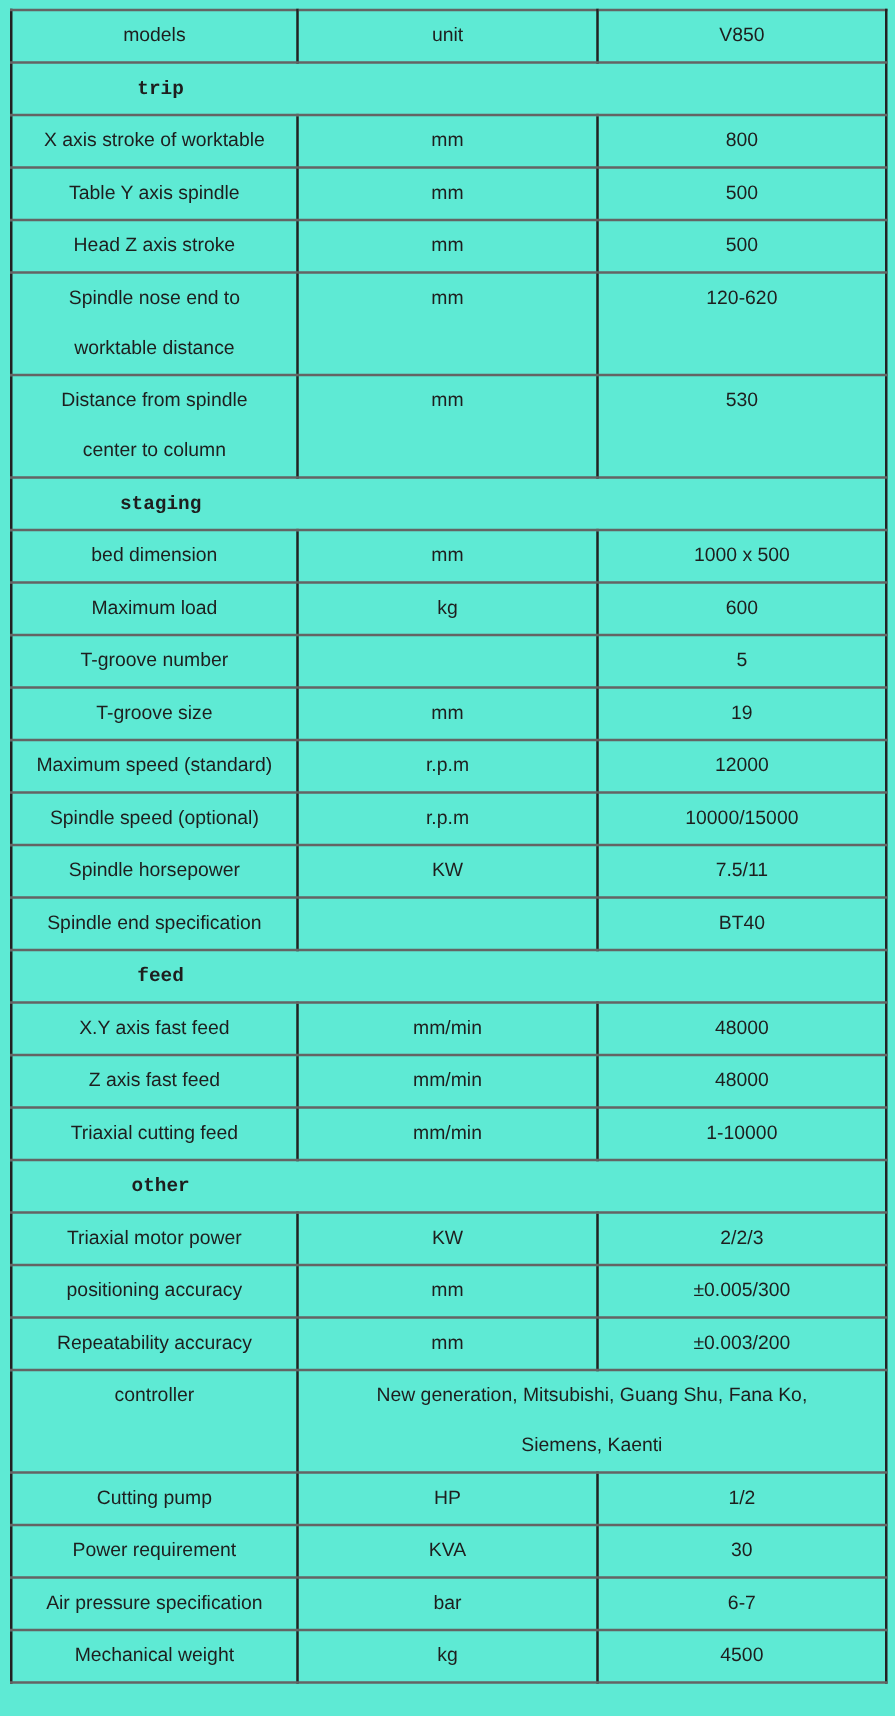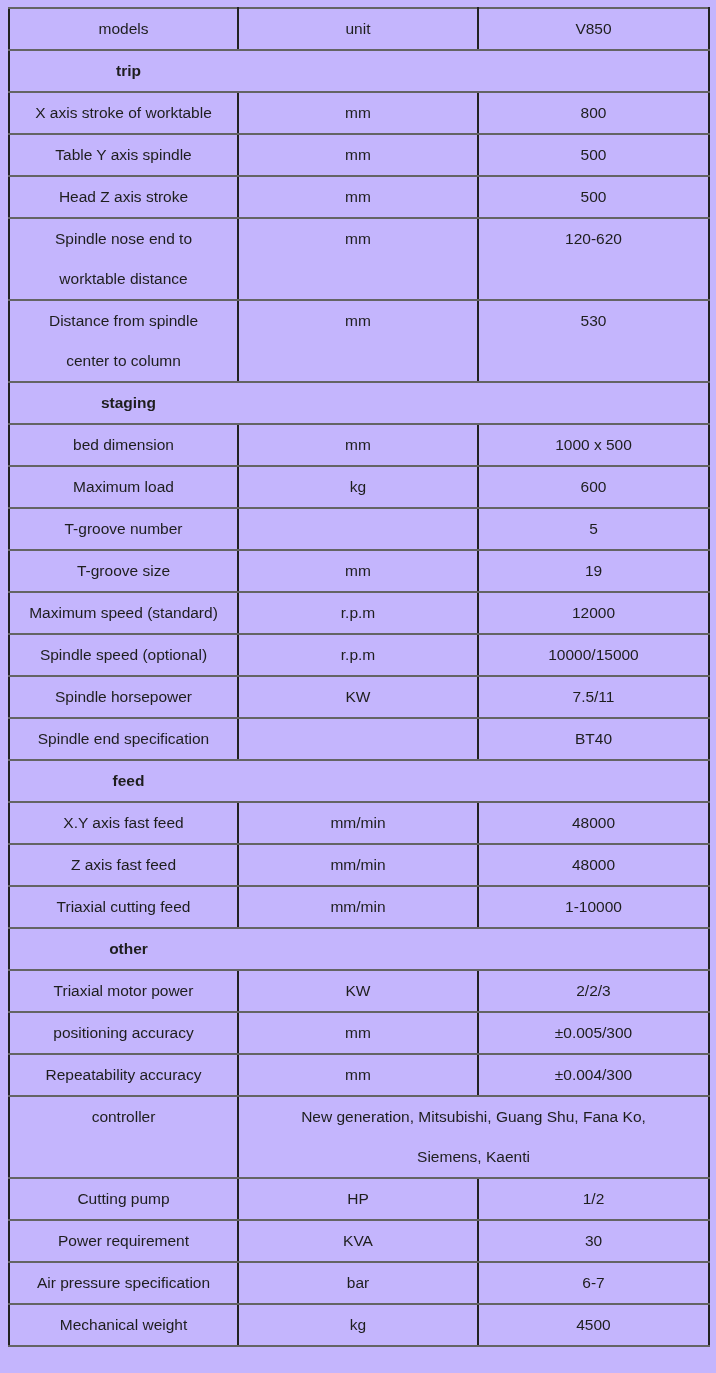--- a/index.html
+++ b/index.html
@@ -5,21 +5,21 @@
   html, body {
     margin: 0;
     padding: 0;
     background: #ffffff;
     font-family: "Liberation Sans", "DejaVu Sans", sans-serif;
     color: #1e1e1e;
   }
   .page {
     width: 716px;
     height: 1373px;
-    background: #c4b5fd;
+    background: #5eead4;
     box-sizing: border-box;
     padding: 7px 7px 16px 8px;
   }
   table.spec {
     border-collapse: collapse;
     table-layout: fixed;
     width: 700px;
   }
   table.spec td {
     border-top: 2px solid #646464;
@@ -39,20 +39,21 @@
   tr.tall td {
     height: 80px;
     vertical-align: top;
   }
   tr.sec td {
     font-weight: bold;
   }
   tr.sec .sec-label {
     width: 229px;
     text-align: center;
+    font-family: Liberation Mono, monospace;
   }
 </style>
 </head>
 <body>
 
 <div class="page">
   <table class="spec">
     <colgroup>
       <col style="width:229px">
       <col style="width:240px">
@@ -174,21 +175,21 @@
         <td>2/2/3</td>
       </tr>
       <tr>
         <td>positioning accuracy</td>
         <td>mm</td>
         <td>±0.005/300</td>
       </tr>
       <tr>
         <td>Repeatability accuracy</td>
         <td>mm</td>
-        <td>±0.004/300</td>
+        <td>±0.003/200</td>
       </tr>
 
       <tr class="tall">
         <td>controller</td>
         <td colspan="2">New generation, Mitsubishi, Guang Shu, Fana Ko,
 Siemens, Kaenti</td>
       </tr>
 
       <tr>
         <td>Cutting pump</td>

